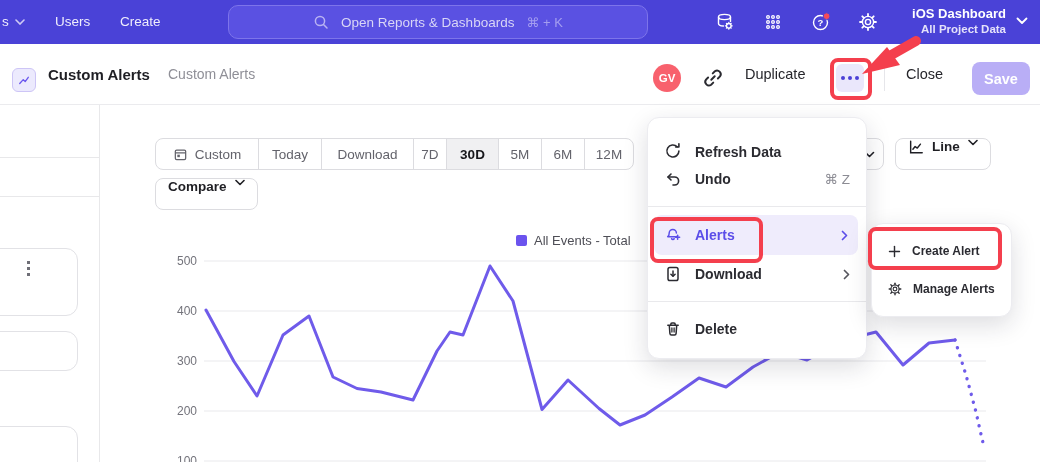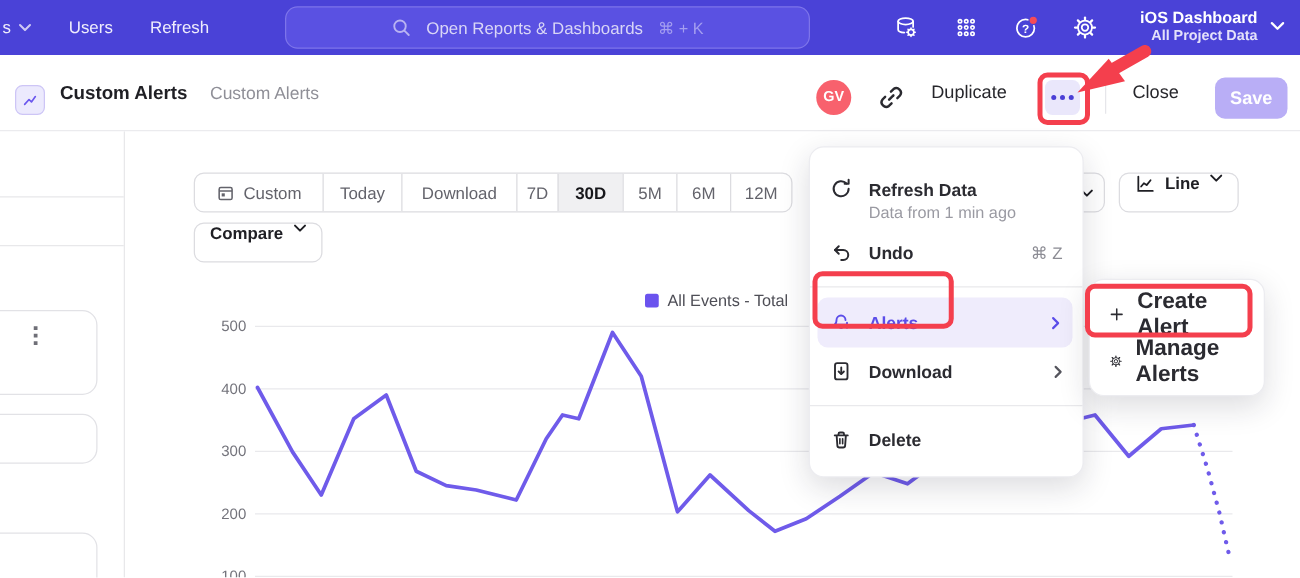--- a/index.html
+++ b/index.html
@@ -77,41 +77,41 @@
   .mrow.first{height:32px;align-items:flex-end}
   .msub{padding:2px 16px 6px 47px;color:#9a9aa2;font-size:13px}
   .mdiv{height:1px;background:#e9e9ec;margin:8px 0}
   .mrow.hl{background:#efecfc;color:#5b4de9;border-radius:8px;margin:0 8px 0 6px;padding:0 10px;height:40px}
   .grow{flex:1}
   .shortcut{font-weight:normal;font-size:13.5px;color:#8c8c94}
   
   .submenu{position:absolute;left:871px;top:223px;width:141px;background:#fff;border:1px solid #ececf0;
            border-radius:12px;box-shadow:0 8px 24px rgba(25,25,50,.15);z-index:11;padding:8px 0;
            box-sizing:border-box}
-  .smrow{display:flex;align-items:center;gap:10px;padding:0 15px;height:38px;font-size:18px;
+  .smrow{display:flex;align-items:center;gap:10px;padding:0 15px;height:38px;font-size:12px;
          font-weight:bold;color:#2b2b31;cursor:pointer}
   
   .anno{position:absolute;border:4px solid #f43f4d;border-radius:8px;box-sizing:border-box;z-index:20;pointer-events:none}
   .anno-more{left:830px;top:58px;width:42px;height:42px}
   .anno-alerts{left:650px;top:217px;width:113px;height:46px}
   .anno-create{left:868px;top:227px;width:134px;height:43px}
   .anno-arrow{position:absolute;left:858px;top:36px;z-index:20;pointer-events:none}
 </style>
 </head>
 <body>
 
 <div class="topnav">
   <div class="nav-item nav-partial">
     <span>s</span>
     <svg width="10" height="6" viewBox="0 0 10 6">
         <polyline points="1,1 5,5 9,1" fill="none" stroke="#cfcaf4" stroke-width="1.6" stroke-linecap="round"></polyline>
       </svg>
   </div>
   <div class="nav-item" style="left:55px">Users</div>
-  <div class="nav-item" style="left:120px">Refresh</div>
+  <div class="nav-item" style="left:120px">Create</div>
 
   <div class="searchbox">
     <svg width="16" height="16" viewBox="0 0 16 16">
       <circle cx="7" cy="7" r="4.6" fill="none" stroke="#b9b3f2" stroke-width="1.5"></circle>
       <line x1="10.5" y1="10.5" x2="14" y2="14" stroke="#b9b3f2" stroke-width="1.5" stroke-linecap="round"></line>
     </svg>
     <span class="search-text">Open Reports &amp; Dashboards</span>
     <span class="search-kbd">⌘ + K</span>
   </div>
 
@@ -289,21 +289,20 @@
   </svg>
 
 <div class="menu">
   <div class="mrow first">
     <svg width="18" height="18" viewBox="0 0 18 18">
       <path d="M14.9 9a6 6 0 1 1-1.7-4.2" fill="none" stroke="#2b2b31" stroke-width="1.6" stroke-linecap="round"></path>
       <polyline points="14.9,1.8 14.9,5 11.7,5" fill="none" stroke="#2b2b31" stroke-width="1.6" stroke-linecap="round" stroke-linejoin="round"></polyline>
     </svg>
     <span>Refresh Data</span>
   </div>
-  <div class="msub">Data from 1 min ago</div>
 
   <div class="mrow">
     <svg width="18" height="18" viewBox="0 0 18 18">
       <polyline points="7,4 4,7 7,10" fill="none" stroke="#2b2b31" stroke-width="1.6" stroke-linecap="round" stroke-linejoin="round"></polyline>
       <path d="M4 7h6.6a4 4 0 0 1 0 8H9" fill="none" stroke="#2b2b31" stroke-width="1.6" stroke-linecap="round"></path>
     </svg>
     <span>Undo</span>
     <span class="grow"></span>
     <span class="shortcut">⌘ Z</span>
   </div>

